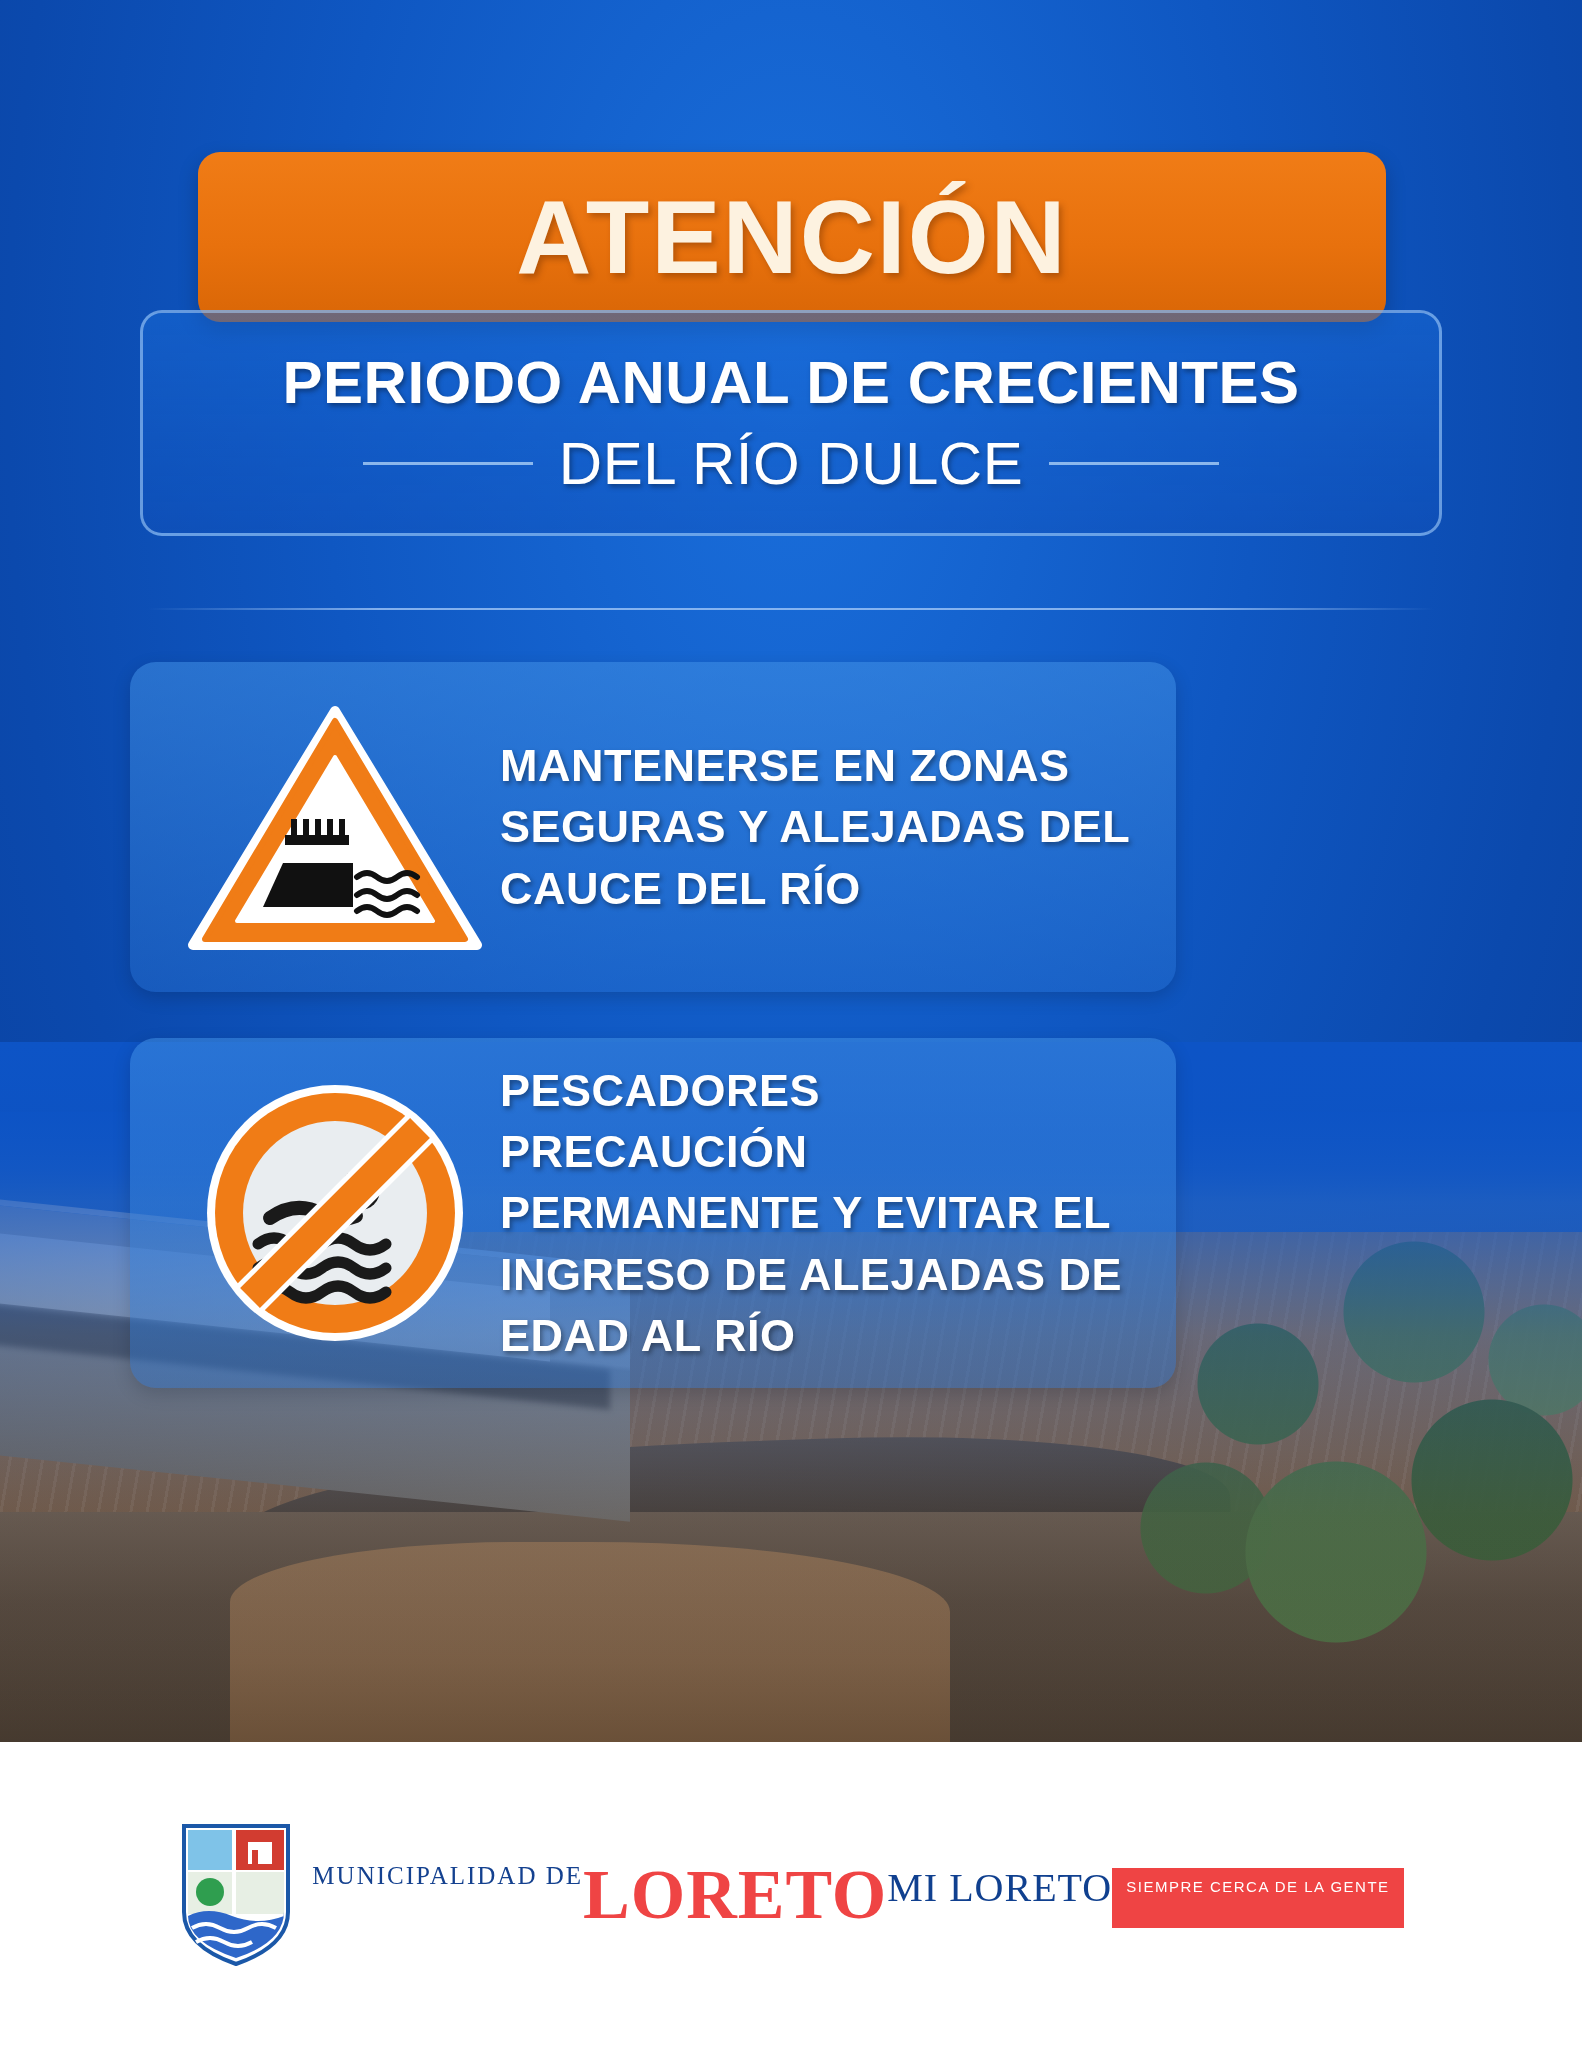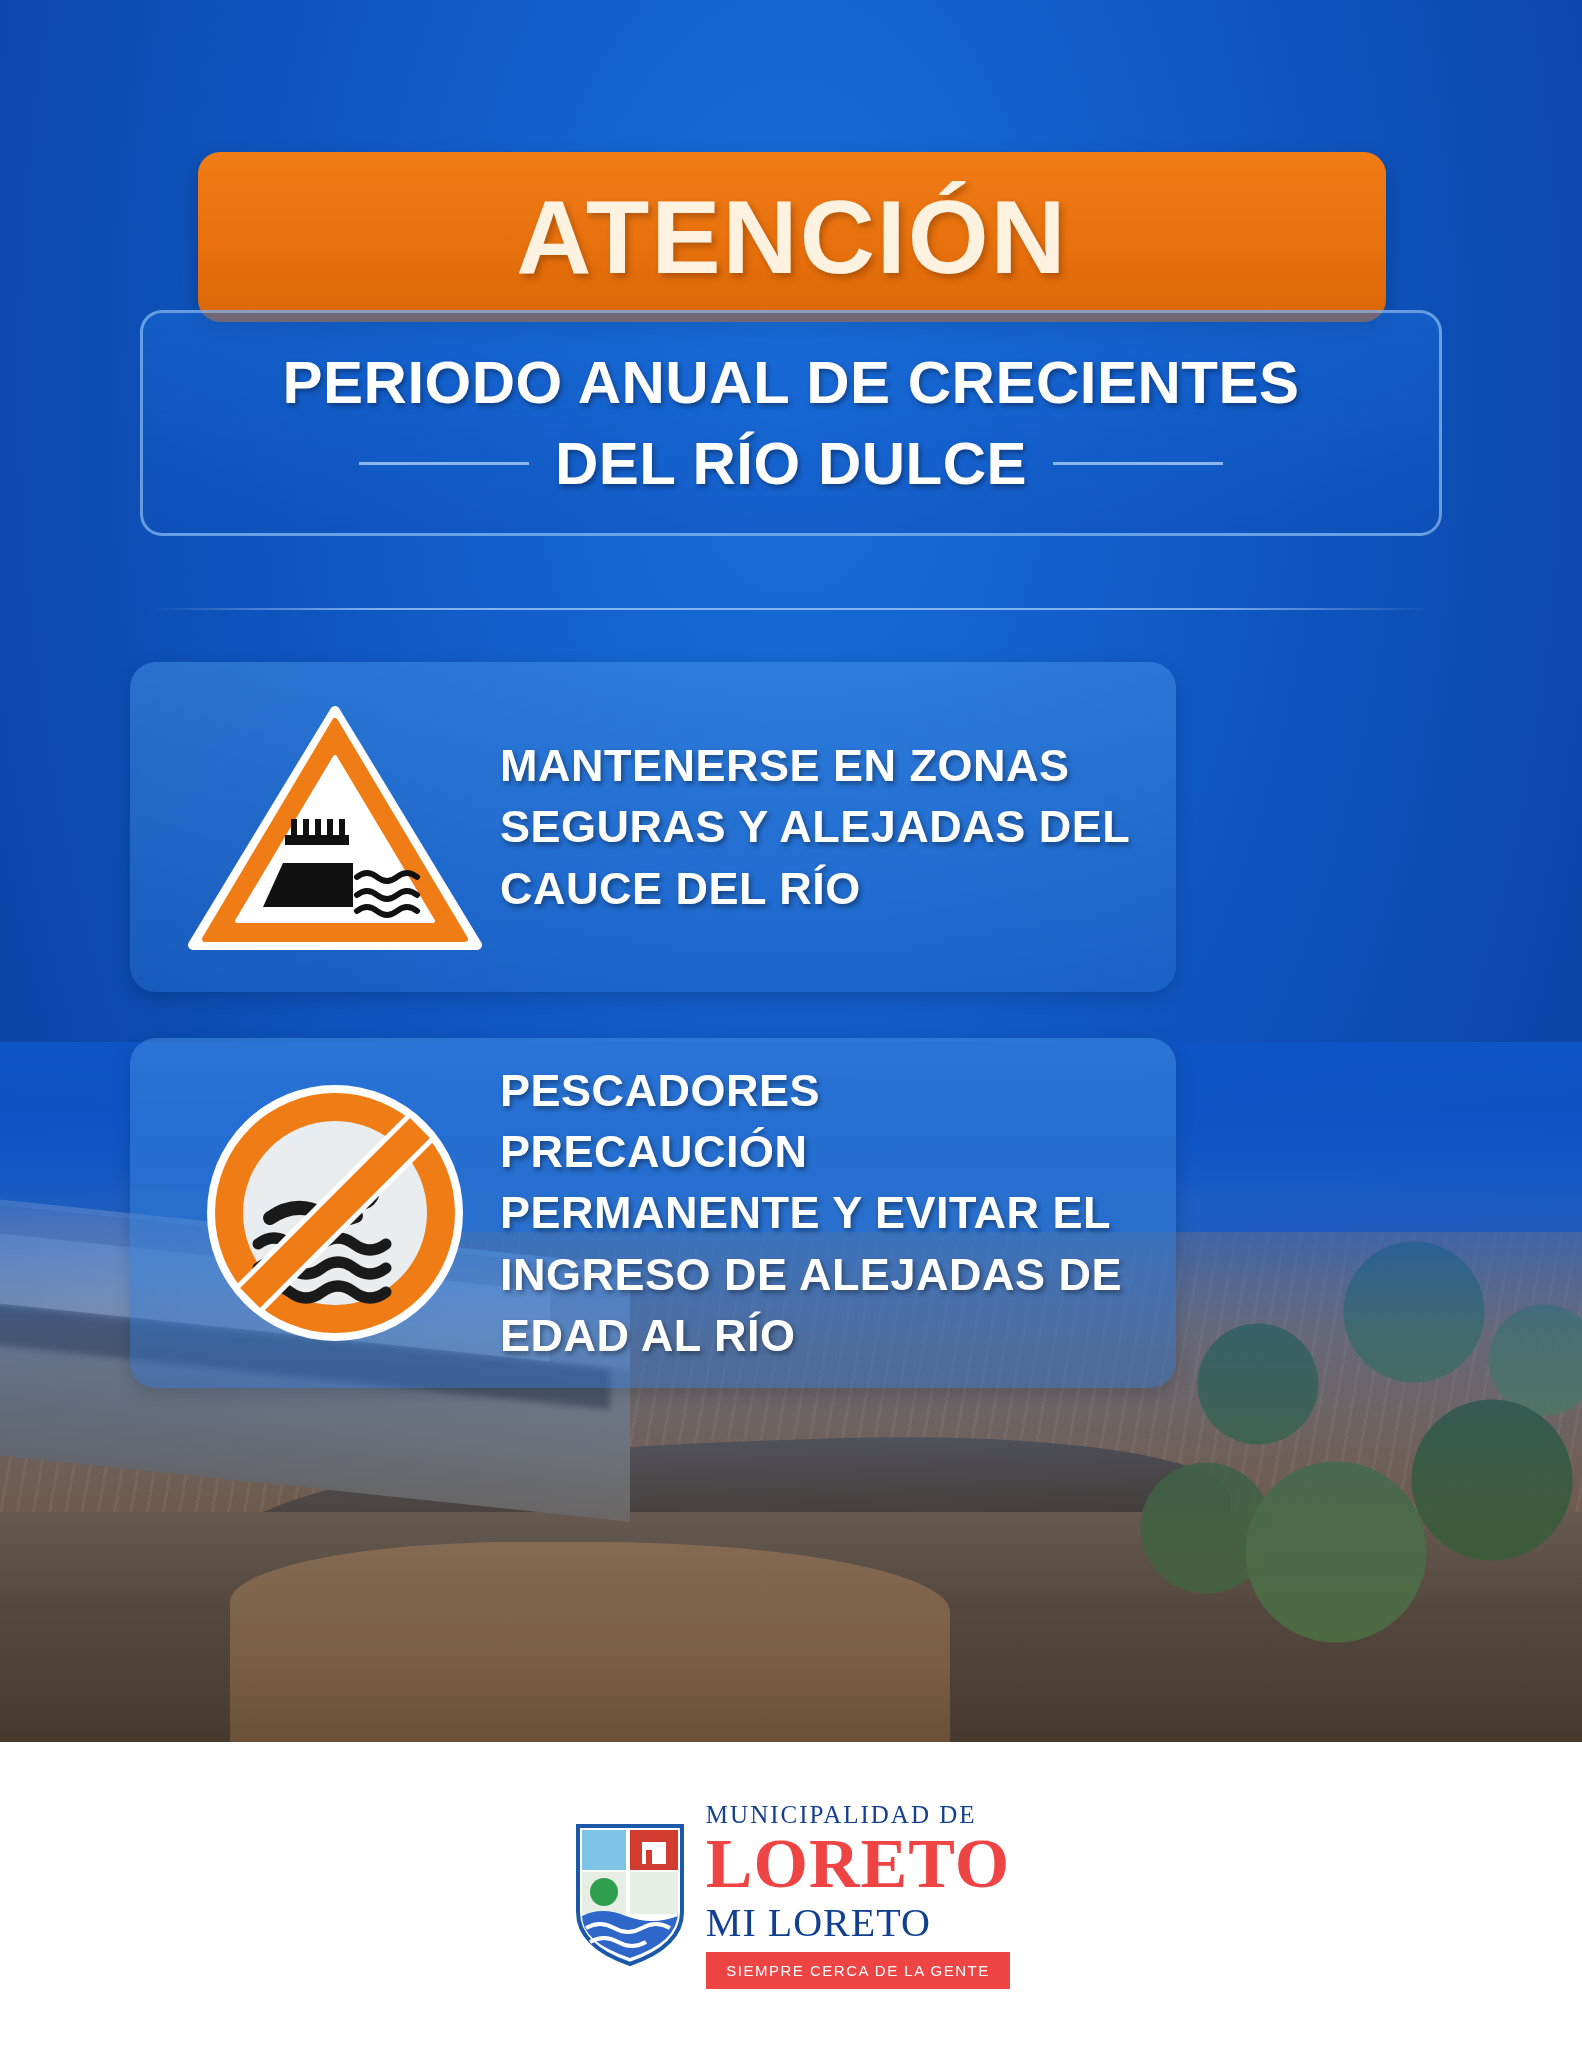--- a/index.html
+++ b/index.html
@@ -177,21 +177,21 @@
     margin-top: 12px;
     width: 100%;
   }
   .subtitle-row .rule {
     height: 3px;
     width: 170px;
     background: rgba(180,215,250,0.75);
   }
   .subtitle-box .line2 {
     font-size: 60px;
-    font-weight: bold;
+    font-weight: normal;
     color: #ffffff;
     letter-spacing: 0.5px;
     text-shadow: 2px 3px 5px rgba(0,0,0,0.35);
     white-space: nowrap;
   }
 
   .divider {
     position: absolute;
     left: 148px;
     top: 608px;
@@ -249,21 +249,21 @@
     display: flex;
     align-items: center;
     gap: 18px;
   }
   .crest {
     width: 116px;
     height: 150px;
   }
   .logo-text {
     display: flex;
-    flex-direction: column;
+    flex-direction: row;
     align-items: flex-start;
     color: #123f8f;
   }
   .logo-muni {
     font-size: 25px;
     letter-spacing: 2px;
     font-family: "Liberation Serif", serif;
     color: #14418f;
     margin-bottom: 2px;
   }

